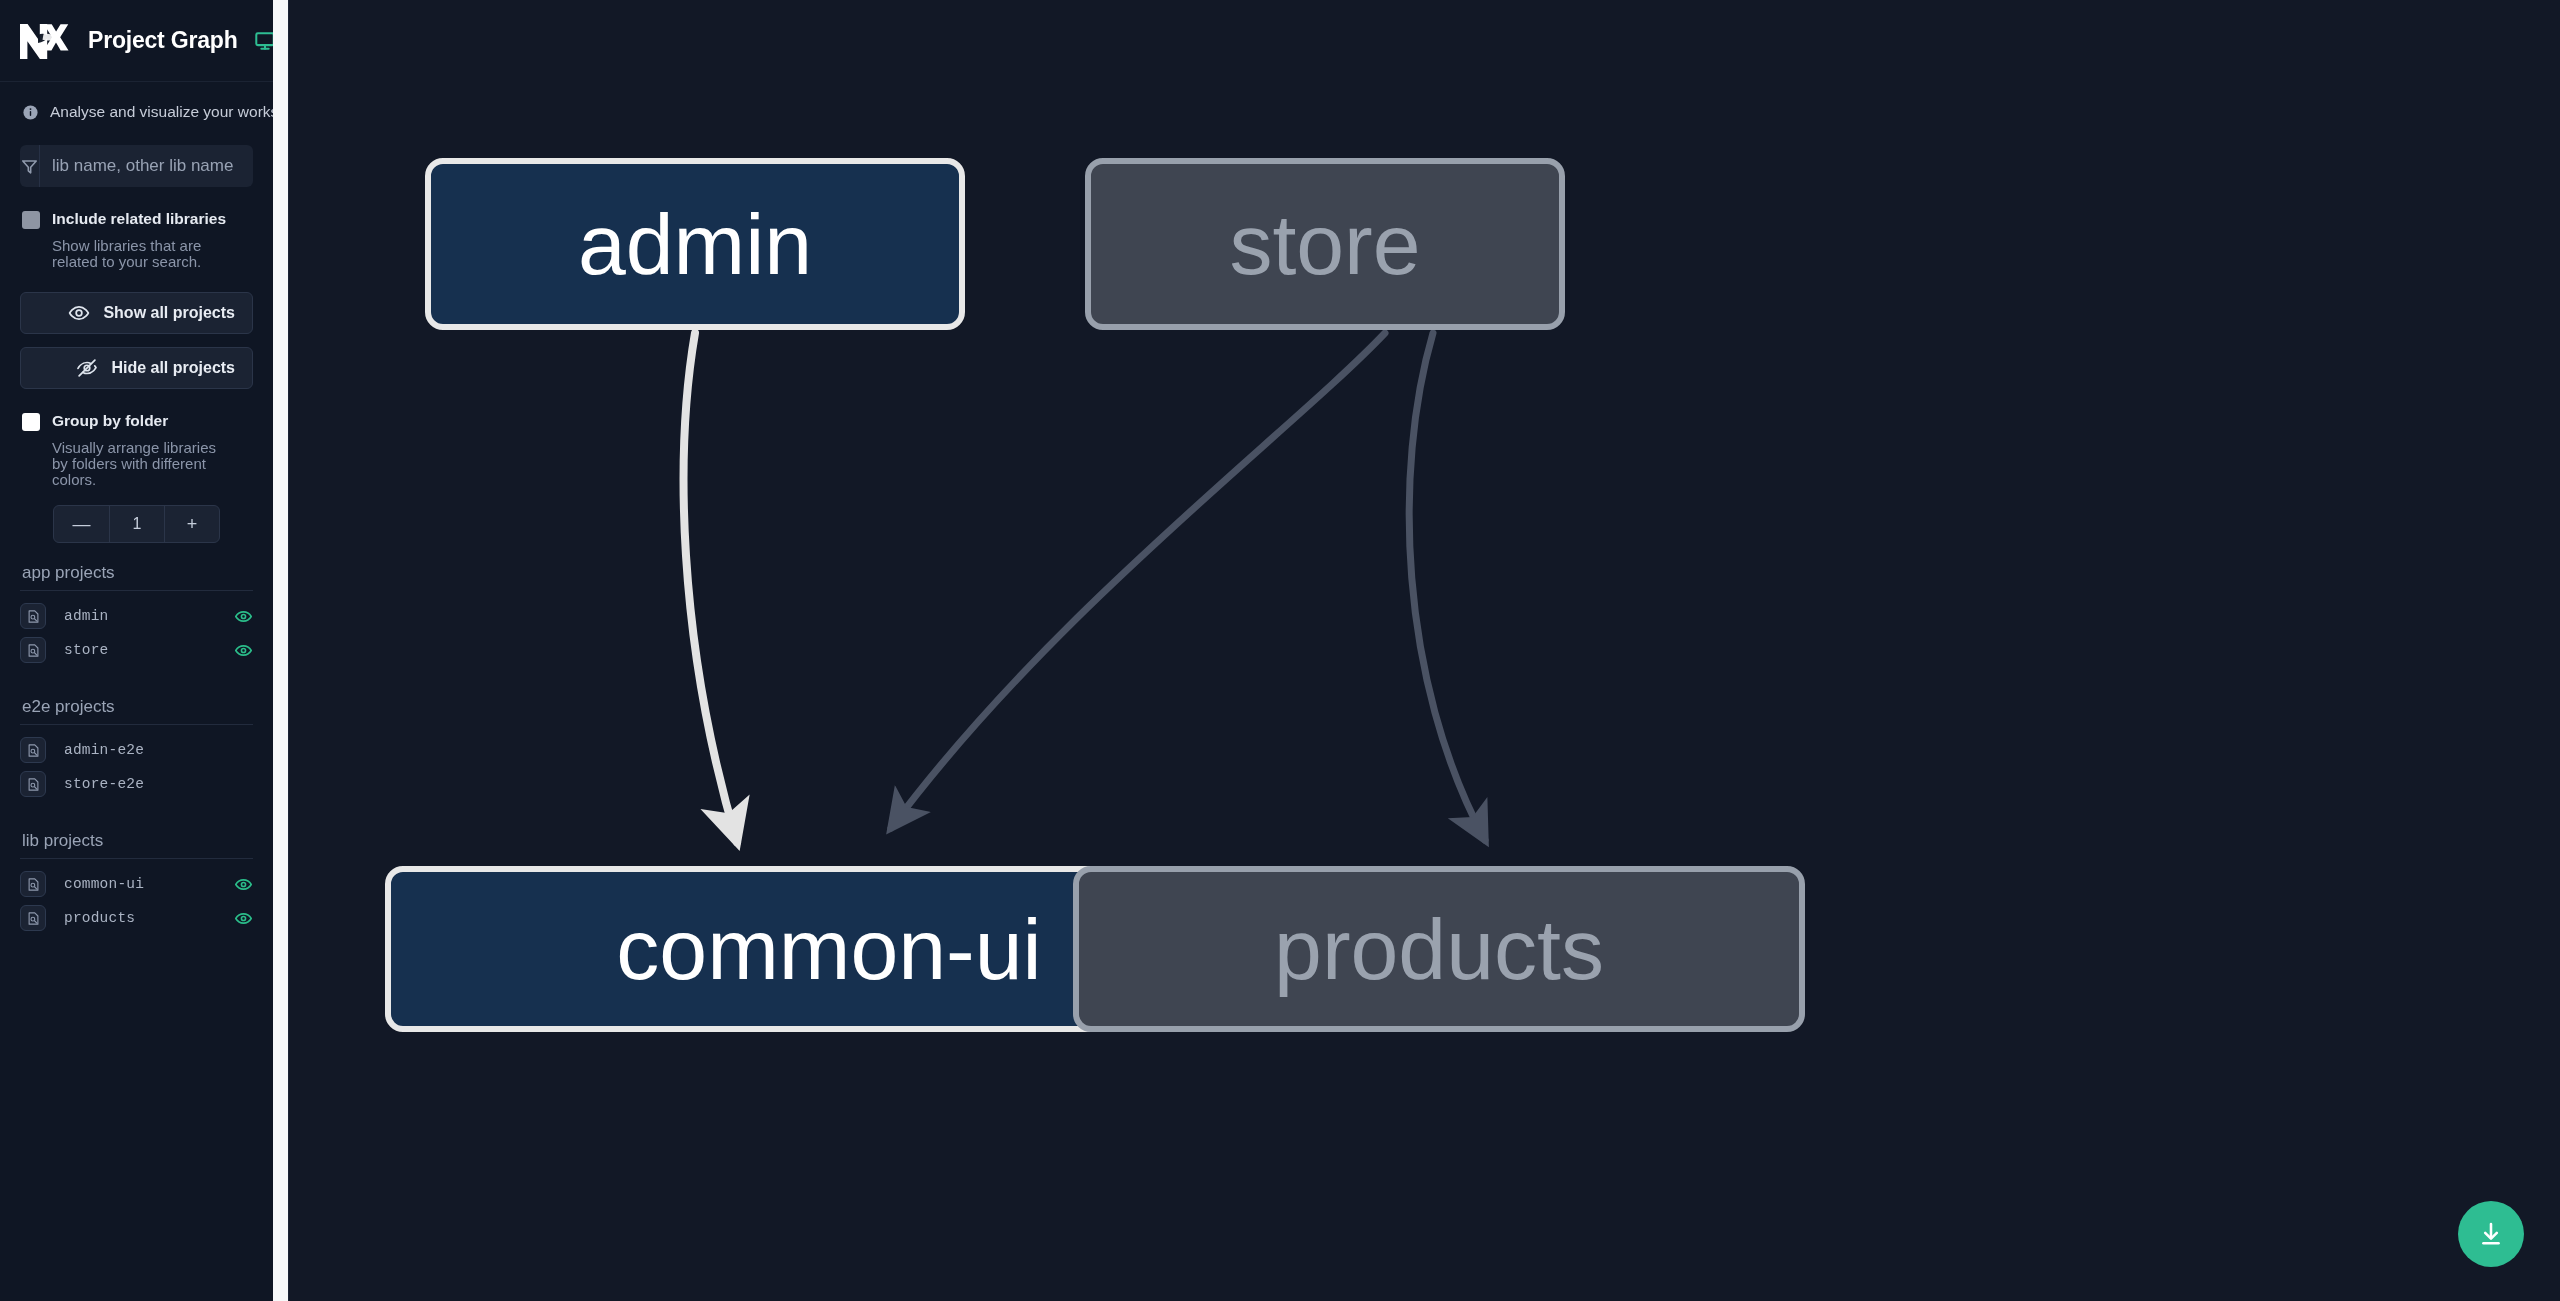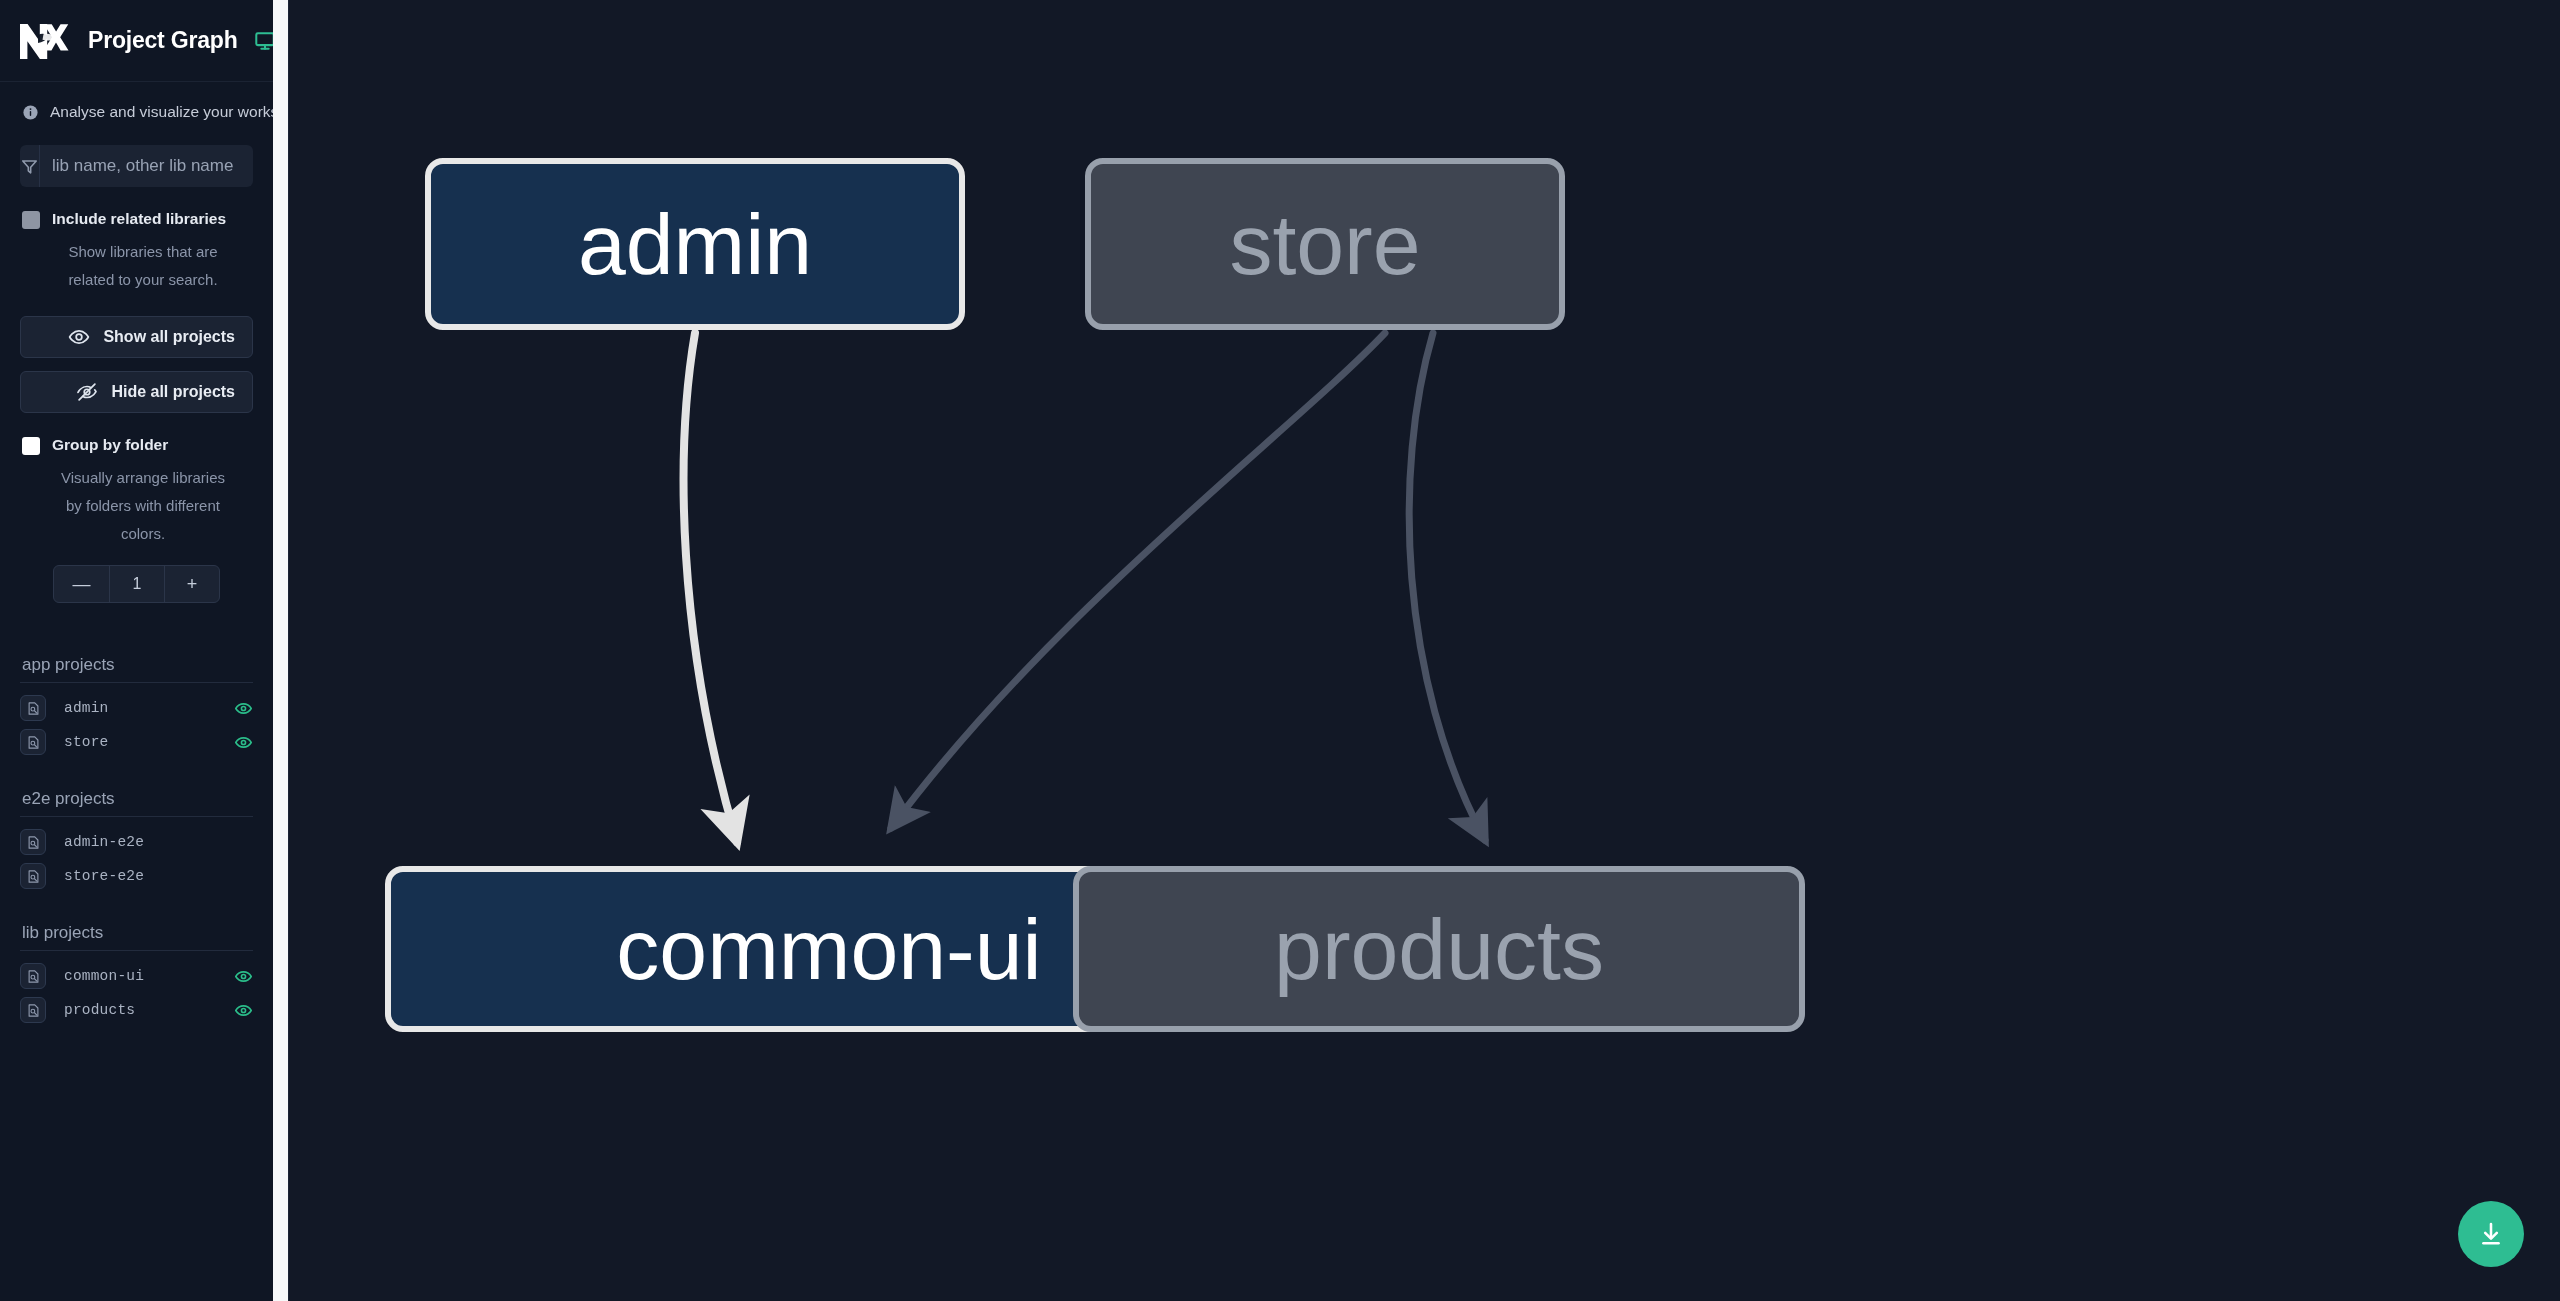--- a/index.html
+++ b/index.html
@@ -142,23 +142,22 @@
   .opt-text { display: flex; flex-direction: column; gap: 10px; }
   .opt-title {
     color: #e6eaf1;
     font-size: 15.5px;
     font-weight: bold;
     line-height: 19px;
   }
   .opt-desc {
     color: #8b95a9;
     font-size: 15px;
-    line-height: 28px;
+    line-height: 16px;
     max-width: 182px;
-    text-align: center;
   }
 
   
   .btn-wrap { padding: 22px 20px 0 20px; display: flex; flex-direction: column; gap: 13px; }
   .sb-btn {
     height: 42px;
     background: #1b2333;
     border: 1px solid #2b3549;
     border-radius: 6px;
     display: flex;
@@ -192,21 +191,21 @@
     justify-content: center;
     color: #c5cddb;
     font-size: 18px;
     cursor: pointer;
   }
   .stepper > div + div { border-left: 1px solid #2b3549; }
   .stepper .val { font-size: 16px; cursor: default; }
 
   
   .group { padding: 0 20px; }
-  .group.first { padding-top: 52px; }
+  .group.first { padding-top: 20px; }
   .group-title {
     color: #9aa4b6;
     font-size: 17px;
     padding: 0 2px 7px 2px;
   }
   .group-rule { height: 1px; background: #222b3d; margin-bottom: 8px; }
   .proj-row {
     display: flex;
     align-items: center;
     height: 34px;

